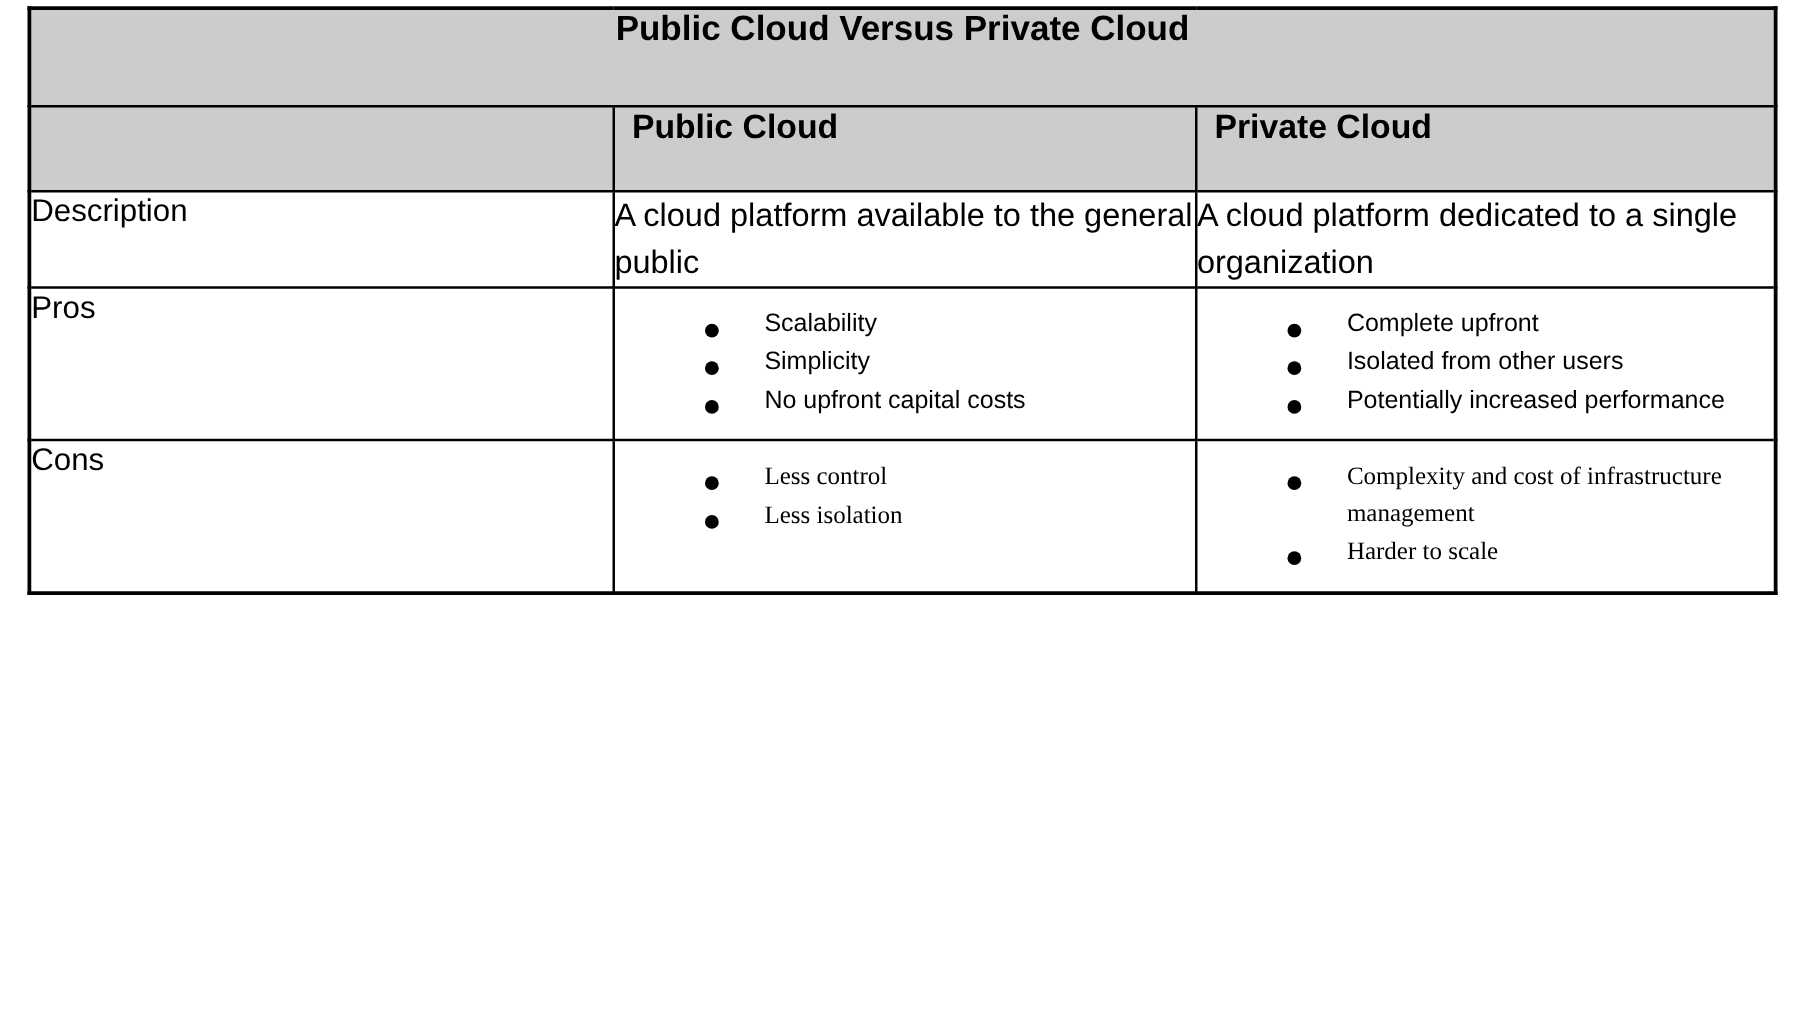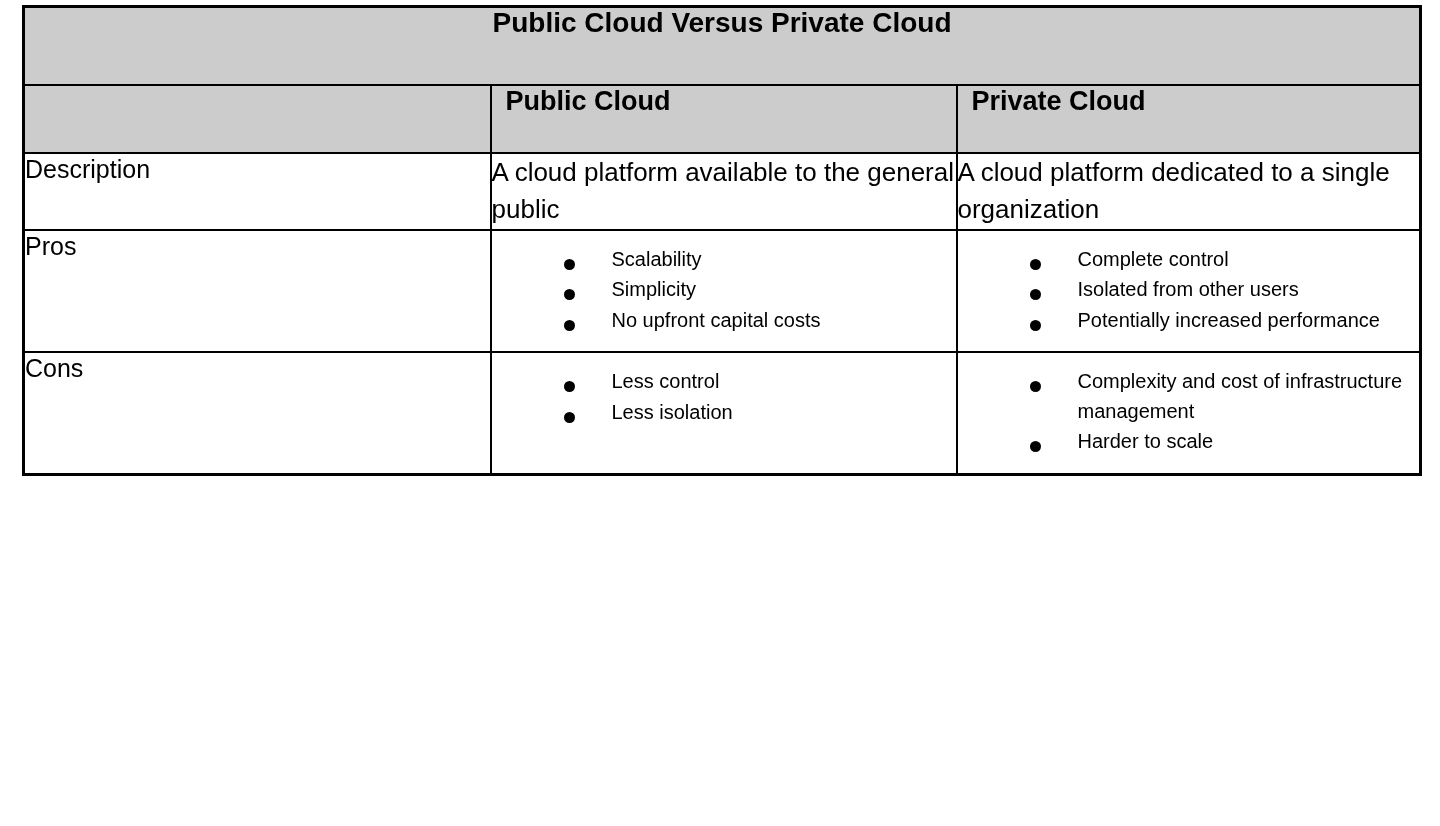--- a/index.html
+++ b/index.html
@@ -106,21 +106,21 @@
     position: absolute;
     left: 0;
     top: 14px;
     width: 11px;
     height: 11px;
     border-radius: 50%;
     background: #000000;
   }
 
   .cell-pad-pros    { padding-bottom: 22px; }
-  .cell-pad-cons    { padding-bottom: 26px; }
+  .cell-pad-cons    { padding-bottom: 26px; font-family: Liberation Serif, serif; }
 
   .plain-lines { white-space: pre-line; }
 </style>
 </head>
 <body>
 
 <div class="page">
 
   <table class="cmp-table">
     <colgroup>
@@ -158,21 +158,21 @@
         <td class="row-label">Pros</td>
         <td class="cell-pad-pros">
           <ul class="bullets">
             <li>Scalability</li>
             <li>Simplicity</li>
             <li>No upfront capital costs</li>
           </ul>
         </td>
         <td class="cell-pad-pros">
           <ul class="bullets">
-            <li>Complete control</li>
+            <li>Complete upfront</li>
             <li>Isolated from other users</li>
             <li>Potentially increased performance</li>
           </ul>
         </td>
       </tr>
 
       <tr>
         <td class="row-label">Cons</td>
         <td class="cell-pad-cons">
           <ul class="bullets">

